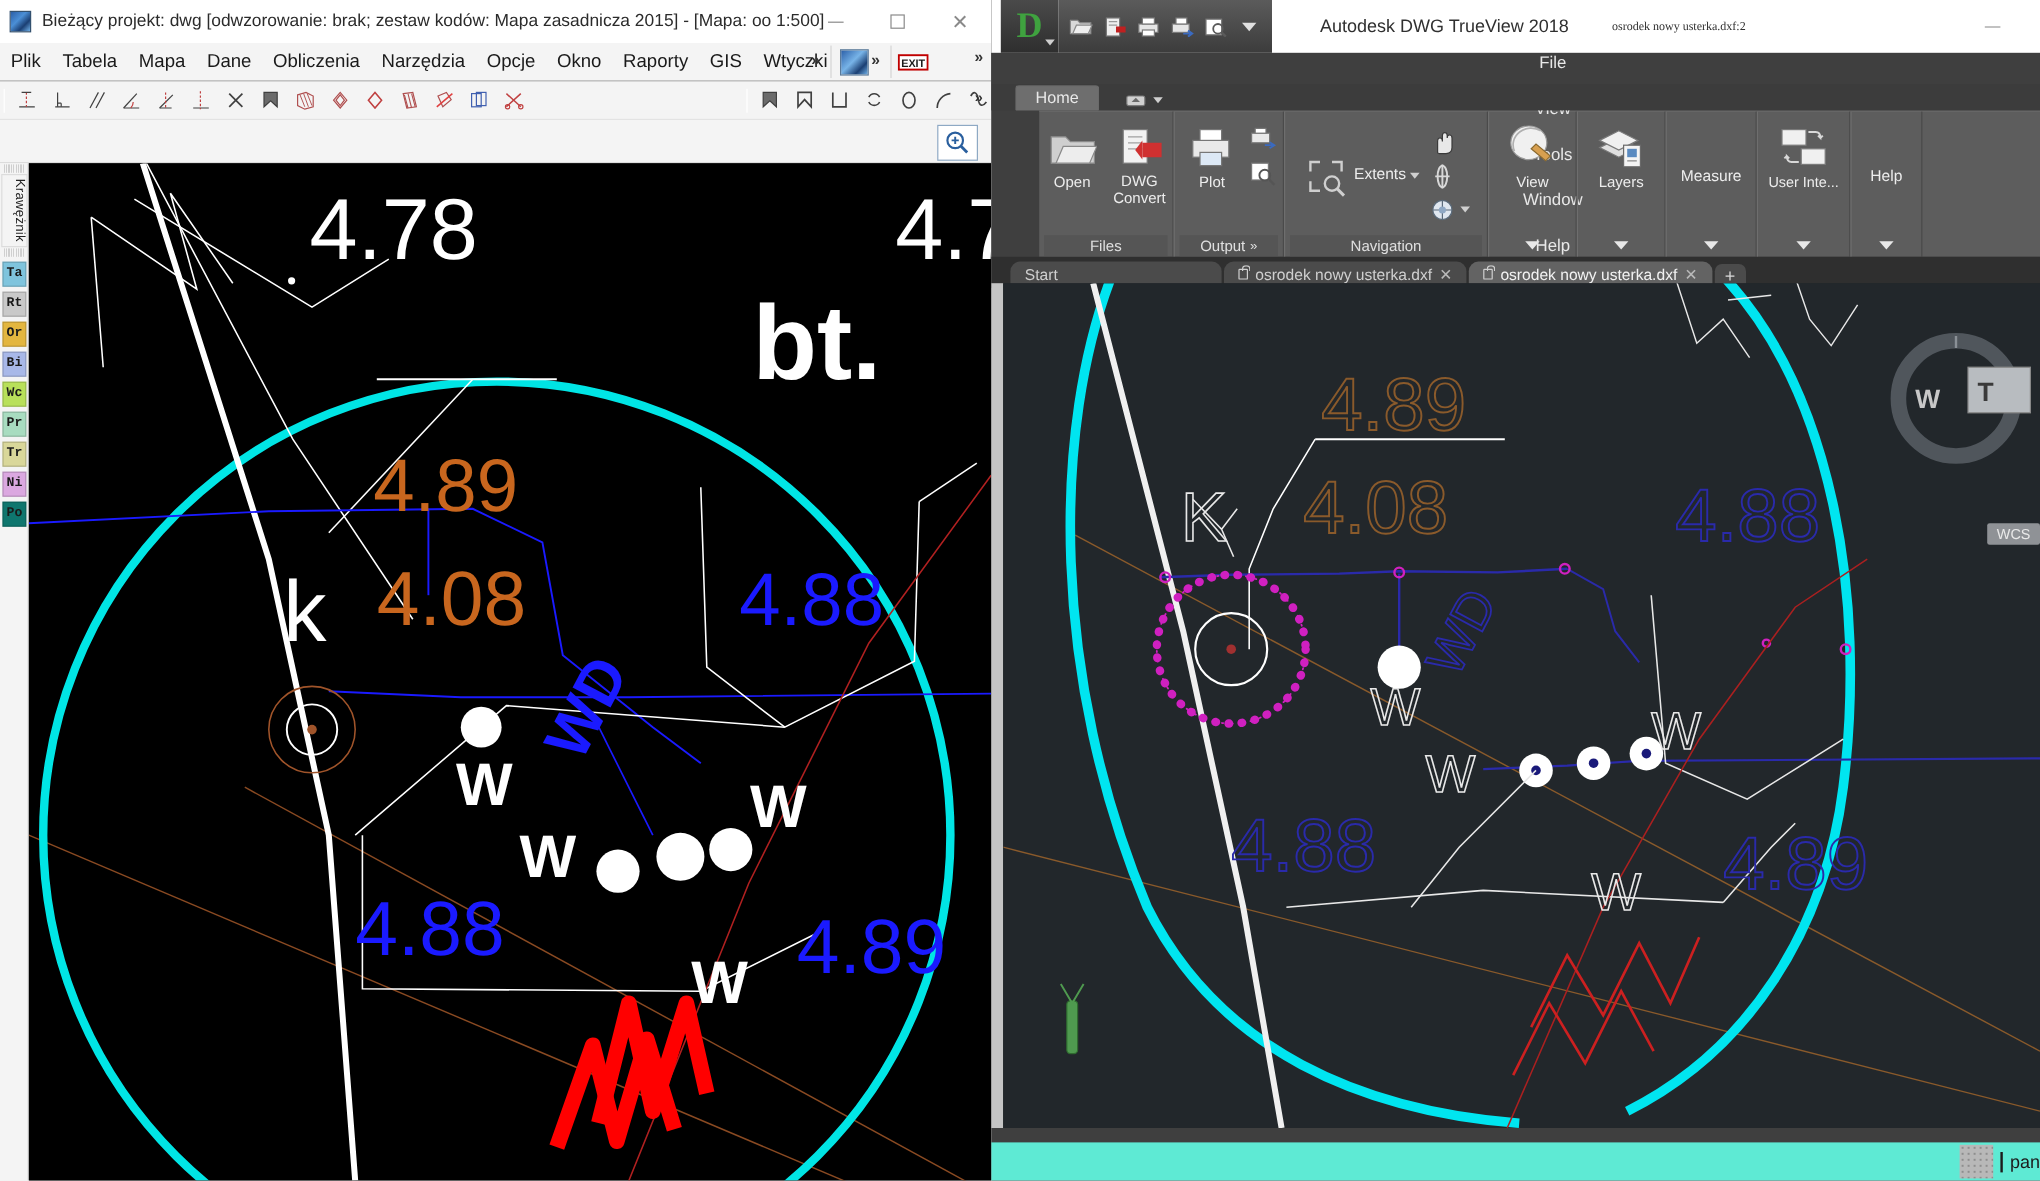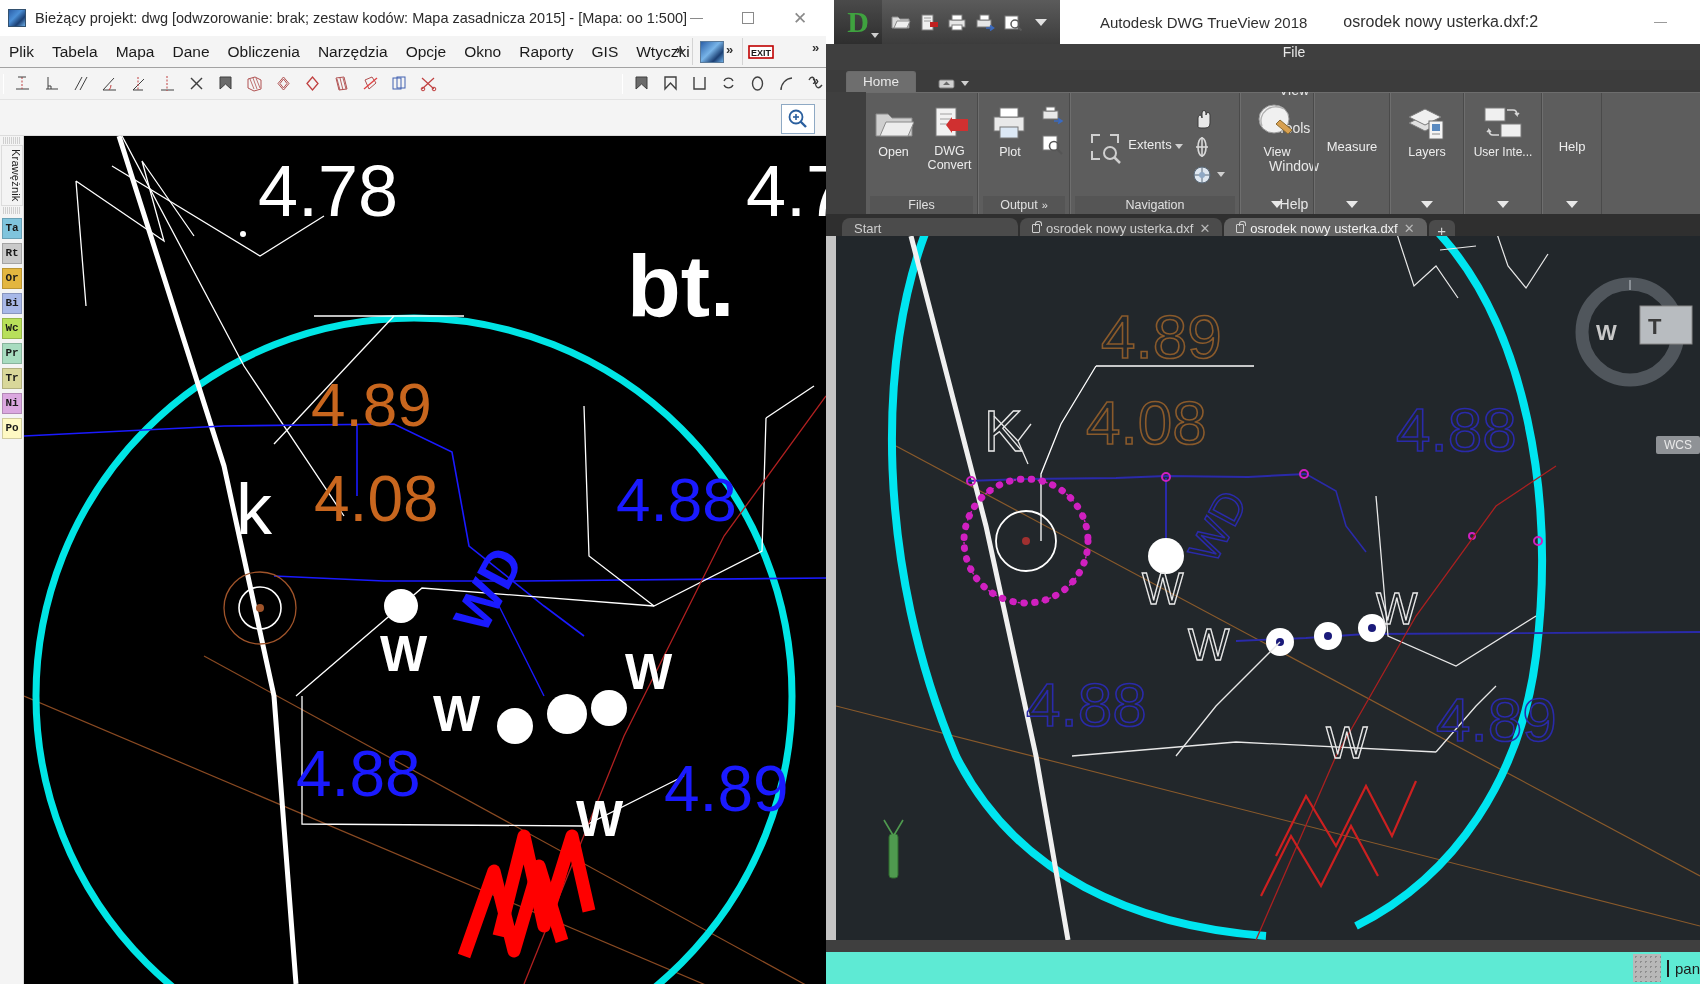--- a/index.html
+++ b/index.html
@@ -116,21 +116,21 @@
     position: absolute; right: 3px; bottom: 6px;
     border-left: 4px solid transparent; border-right: 4px solid transparent;
     border-top: 5px solid #cfcfcf;
   }
   .rw-qat {
     height: 44px; background: linear-gradient(to bottom,#5b5b5b,#3c3c3c);
     display: flex; align-items: center; padding: 0 6px; gap: 2px;
   }
   .rw-qbtn { width: 26px; height: 26px; display: flex; align-items: center; justify-content: center; }
   .rw-apptitle { font-size: 15px; color: #303030; margin-left: 40px; white-space: nowrap; }
-  .rw-doctitle { font-size: 16px; color: #303030; margin-left: 36px; white-space: nowrap; }
+  .rw-doctitle { font-size: 10px; color: #303030; margin-left: 36px; white-space: nowrap; font-family: Liberation Serif, serif; }
   .rw-minbtn {
     position: absolute; right: 20px; top: 0; height: 44px; width: 40px;
     display: flex; align-items: center; justify-content: center;
   }
   .rw-min-glyph { width: 13px; height: 1px; background: #9a9a9a; }
 
   .rw-ribbon-tabs {
     height: 22px; background: #3c3c3c; display: flex; align-items: flex-end;
     padding-left: 6px; position: relative;
   }
@@ -612,21 +612,21 @@
       <div class="lw-vlabel">Krawężnik</div>
       <div class="lw-vgrip"></div>
       <div class="lw-vbtn" style="background:#7fc4dd;">Ta</div>
       <div class="lw-vbtn" style="background:#c9c9c9;">Rt</div>
       <div class="lw-vbtn" style="background:#e3b63f;">Or</div>
       <div class="lw-vbtn" style="background:#a8b8e8;">Bi</div>
       <div class="lw-vbtn" style="background:#b8e05a;">Wc</div>
       <div class="lw-vbtn" style="background:#a8dcc0;">Pr</div>
       <div class="lw-vbtn" style="background:#d9d79a;">Tr</div>
       <div class="lw-vbtn" style="background:#dba8e0;">Ni</div>
-      <div class="lw-vbtn" style="background:#fef9c3;">Po</div>
+      <div class="lw-vbtn" style="background:#0f766e;">Po</div>
     </div>
 
     <div class="lw-canvas">
       <svg width="802" height="848" viewBox="0 0 802 848">
         <rect width="802" height="848" fill="#000000"></rect>
 
         <line x1="0" y1="560" x2="802" y2="900" stroke="#8a4a22" stroke-width="1.2"></line>
         <line x1="180" y1="520" x2="802" y2="860" stroke="#8a4a22" stroke-width="1.2"></line>
 
         <circle cx="390" cy="560" r="378" fill="none" stroke="#00e5e5" stroke-width="7"></circle>
@@ -879,49 +879,49 @@
               </svg>
             </div>
             <span>View</span>
           </div>
         </div>
         <div class="rw-panel-drop">
             <div class="rw-caret-w"></div>
           </div>
       </div>
 
-      <div class="rw-panel" style="width:76px;">
-        <div class="rw-panel-body" style="justify-content:center;align-items:center;">
-          <span class="rw-textlabel">Measure</span>
-        </div>
-        <div class="rw-panel-drop">
-            <div class="rw-caret-w"></div>
-          </div>
-      </div>
-
       <div class="rw-panel" style="width:74px;">
         <div class="rw-panel-body" style="justify-content:center;">
           <div class="rw-bigbtn">
             <div class="ic">
               <svg width="44" height="40">
                 <path d="M4 20 L20 12 L36 20 L20 28 Z" fill="#e0e0e0" stroke="#7a7a7a"></path>
                 <path d="M4 14 L20 6 L36 14 L20 22 Z" fill="#f0f0f0" stroke="#7a7a7a"></path>
                 <rect x="24" y="18" width="14" height="18" fill="#f4f4f4" stroke="#6a6a6a"></rect>
                 <rect x="27" y="21" width="8" height="7" fill="#5a8ac0"></rect>
                 <line x1="27" y1="31" x2="35" y2="31" stroke="#8a8a8a"></line>
               </svg>
             </div>
             <span>Layers</span>
           </div>
         </div>
         <div class="rw-panel-drop">
             <div class="rw-caret-w"></div>
           </div>
       </div>
 
+      <div class="rw-panel" style="width:76px;">
+        <div class="rw-panel-body" style="justify-content:center;align-items:center;">
+          <span class="rw-textlabel">Measure</span>
+        </div>
+        <div class="rw-panel-drop">
+            <div class="rw-caret-w"></div>
+          </div>
+      </div>
+
 
       <div class="rw-panel" style="width:78px;">
         <div class="rw-panel-body" style="justify-content:center;">
           <div class="rw-bigbtn" style="width:72px;">
             <div class="ic">
               <svg width="44" height="38">
                 <rect x="4" y="4" width="20" height="13" fill="#f0f0f0" stroke="#7a7a7a"></rect>
                 <rect x="20" y="20" width="20" height="13" fill="#f0f0f0" stroke="#7a7a7a"></rect>
                 <path d="M26 6 L32 6 Q36 6 36 11 L34 9 M36 11 L38 9" fill="none" stroke="#d8d8d8" stroke-width="1.6"></path>
                 <path d="M18 31 L12 31 Q8 31 8 26 L10 28 M8 26 L6 28" fill="none" stroke="#d8d8d8" stroke-width="1.6"></path>

